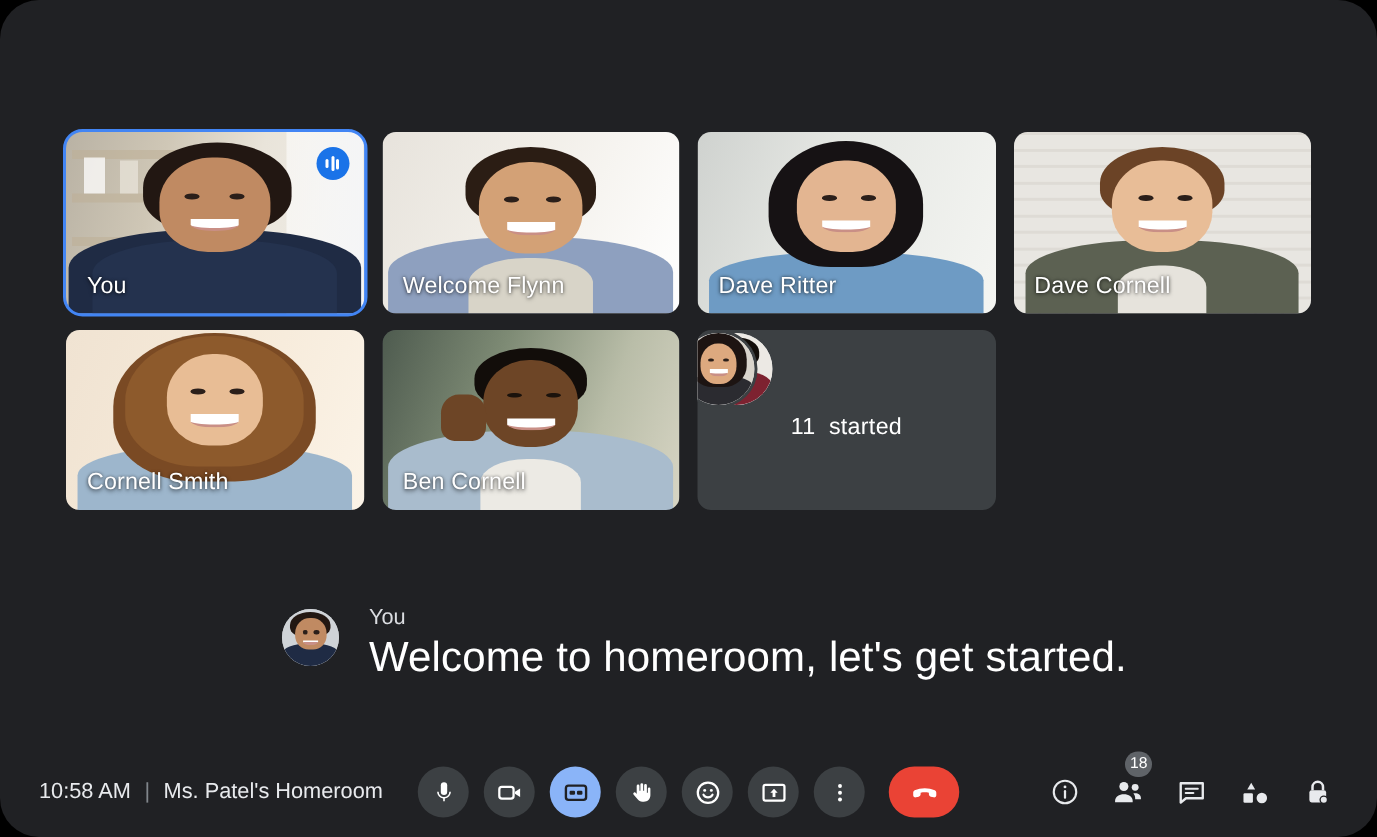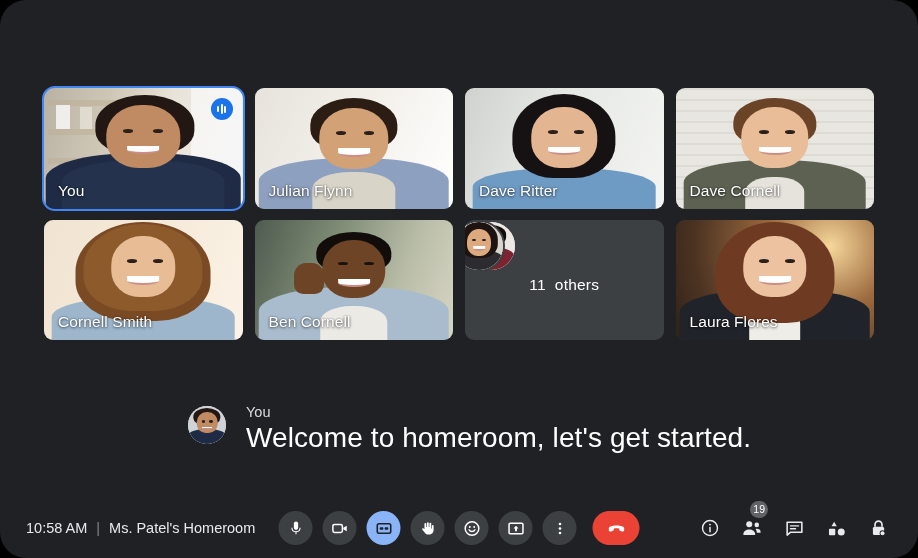--- a/index.html
+++ b/index.html
@@ -232,21 +232,21 @@
       <div class="tile-photo ph">
         <div class="bg" style="background:linear-gradient(115deg,#e7e3dc 0%,#f2efe9 45%,#ffffff 100%)"></div>
         <div class="body" style="bottom:0;width:96%;height:42%;background:#8ea0bf"></div>
         <div class="body" style="bottom:0;width:42%;height:30%;background:#d8d4c8"></div>
         <div class="hair" style="top:8%;width:44%;height:44%;background:#2b1d14"></div>
         <div class="head" style="top:17%;width:35%;height:50%;background:#d3a176"></div>
         <div class="eye" style="left:41%;top:36%"></div>
         <div class="eye" style="left:55%;top:36%"></div>
         <div class="mouth" style="top:50%"></div>
       </div>
-      <div class="tile-name">Julian Flynn</div>
+      <div class="tile-name">Welcome Flynn</div>
     </div>
 
     <div class="tile">
       <div class="tile-photo ph">
         <div class="bg" style="background:linear-gradient(110deg,#cfd2cf 0%,#e5e7e3 40%,#f4f5f2 100%)"></div>
         <div class="body" style="bottom:0;width:92%;height:34%;background:#6e9bc4"></div>
         <div class="hair" style="top:5%;width:52%;height:70%;background:#161214"></div>
         <div class="head" style="top:16%;width:33%;height:50%;background:#e3b591"></div>
         <div class="eye" style="left:42%;top:35%"></div>
         <div class="eye" style="left:55%;top:35%"></div>
@@ -313,37 +313,24 @@
           <div class="body" style="bottom:0;width:100%;height:40%;background:#2b2b30"></div>
           <div class="hair" style="top:2%;width:80%;height:74%;background:#1d1412"></div>
           <div class="head" style="top:16%;width:50%;height:56%;background:#dda97f"></div>
           <div class="eye" style="left:36%;top:36%;width:8%;height:5%"></div>
           <div class="eye" style="left:56%;top:36%;width:8%;height:5%"></div>
           <div class="mouth" style="top:52%;width:24%;height:10%"></div>
         </div>
       </div>
       <div class="ov-count">
         <b>11</b>&nbsp;
-        <span>others</span>
-      </div>
-    </div>
-
-    <div class="tile">
-      <div class="tile-photo ph">
-        <div class="bg" style="background:radial-gradient(circle at 78% 22%, #f6d79a 0%, #9c6a3f 35%, #4d3422 75%, #2e2017 100%)"></div>
-        <div class="body" style="bottom:0;width:96%;height:42%;background:#20232a"></div>
-        <div class="body" style="bottom:0;width:26%;height:26%;background:#efede8"></div>
-        <div class="hair" style="top:2%;width:60%;height:84%;background:#6e3b22"></div>
-        <div class="head" style="top:14%;width:32%;height:50%;background:#ecc2a0"></div>
-        <div class="eye" style="left:42%;top:33%"></div>
-        <div class="eye" style="left:55%;top:33%"></div>
-        <div class="mouth" style="top:47%"></div>
-      </div>
-      <div class="tile-name">Laura Flores</div>
-    </div>
+        <span>started</span>
+      </div>
+    </div>
+
   </div>
 
   <div id="caption">
     <div id="caption-avatar" class="ph">
       <div class="bg" style="background:#cfd3d7"></div>
       <div class="body" style="bottom:0;width:100%;height:40%;background:#1f2b44"></div>
       <div class="hair" style="top:4%;width:72%;height:46%;background:#221712"></div>
       <div class="head" style="top:16%;width:54%;height:56%;background:#c08a62"></div>
       <div class="eye" style="left:36%;top:38%;width:9%;height:6%"></div>
       <div class="eye" style="left:56%;top:38%;width:9%;height:6%"></div>
@@ -428,21 +415,21 @@
 
       <div class="rctl">
         <svg width="20" height="20" viewBox="0 0 24 24">
           <circle cx="12" cy="12" r="9" fill="none" stroke="#e8eaed" stroke-width="1.7"></circle>
           <circle cx="12" cy="7.9" r="1.15" fill="#e8eaed"></circle>
           <rect x="11.1" y="10.4" width="1.8" height="7" rx=".9" fill="#e8eaed"></rect>
         </svg>
       </div>
 
       <div class="rctl">
-        <span class="rbadge">19</span>
+        <span class="rbadge">18</span>
         <svg width="22" height="22" viewBox="0 0 24 24" fill="#e8eaed">
           <circle cx="9" cy="8" r="3.3"></circle>
           <path d="M2.6 18.6c0-3.1 2.9-5 6.4-5s6.4 1.9 6.4 5v.9H2.6v-.9z"></path>
           <circle cx="17.2" cy="8.6" r="2.5"></circle>
           <path d="M17.2 12.9c2.4 0 4.2 1.3 4.2 3.4v1h-4.2v-1c0-1.3-.5-2.4-1.3-3.3.4-.1.8-.1 1.3-.1z"></path>
         </svg>
       </div>
 
       <div class="rctl">
         <svg width="21" height="21" viewBox="0 0 24 24">

